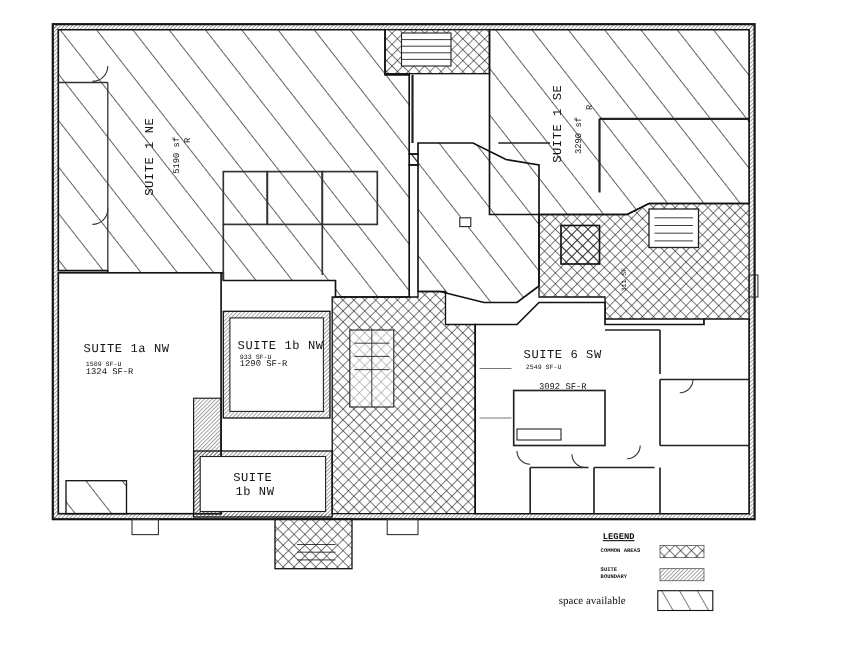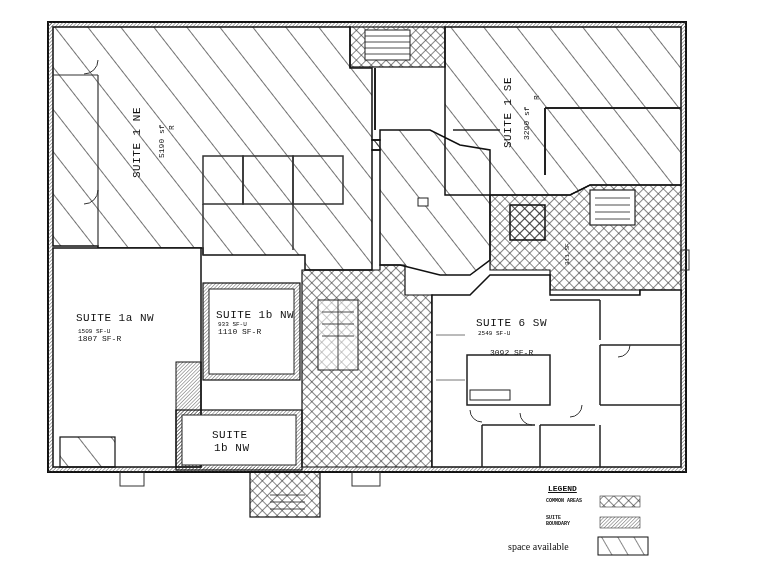--- a/index.html
+++ b/index.html
@@ -146,25 +146,25 @@
 </div>
 <div class="lbl rot md" style="left:158px;top:158px;transform:rotate(-90deg);">5190 sf</div>
 <div class="lbl rot md" style="left:168px;top:130px;transform:rotate(-90deg);">R</div>
 
 <div class="lbl rot big" style="left:503px;top:148px;transform:rotate(-90deg);">SUITE 1 SE</div>
 <div class="lbl rot md" style="left:523px;top:140px;transform:rotate(-90deg);">3290 sf</div>
 <div class="lbl rot md" style="left:533px;top:100px;transform:rotate(-90deg);">R</div>
 
 <div class="lbl big" style="left:76px;top:313px;">SUITE 1a NW</div>
 <div class="lbl sm" style="left:78px;top:329px;">1509 SF-U</div>
-<div class="lbl md" style="left:78px;top:335px;">1807 SF-R</div>
+<div class="lbl md" style="left:78px;top:335px;">1324 SF-R</div>
 
 <div class="lbl big" style="left:216px;top:310px;text-align:center;">SUITE 1b NW</div>
 <div class="lbl sm" style="left:218px;top:322px;">933 SF-U</div>
-<div class="lbl md" style="left:218px;top:328px;">1110 SF-R</div>
+<div class="lbl md" style="left:218px;top:328px;">1290 SF-R</div>
 
 <div class="lbl big" style="left:212px;top:430px;">SUITE</div>
 <div class="lbl big" style="left:214px;top:443px;font-family:Liberation Mono, monospace;">1b NW</div>
 
 <div class="lbl big" style="left:476px;top:318px;">SUITE 6 SW</div>
 <div class="lbl sm" style="left:478px;top:331px;">2549 SF-U</div>
 <div class="lbl md" style="left:478px;top:349px;margin-left:12px;">3092 SF-R</div>
 
 <div class="lbl rot sm" style="left:565px;top:265px;transform:rotate(-90deg);">311 SF</div>
 

